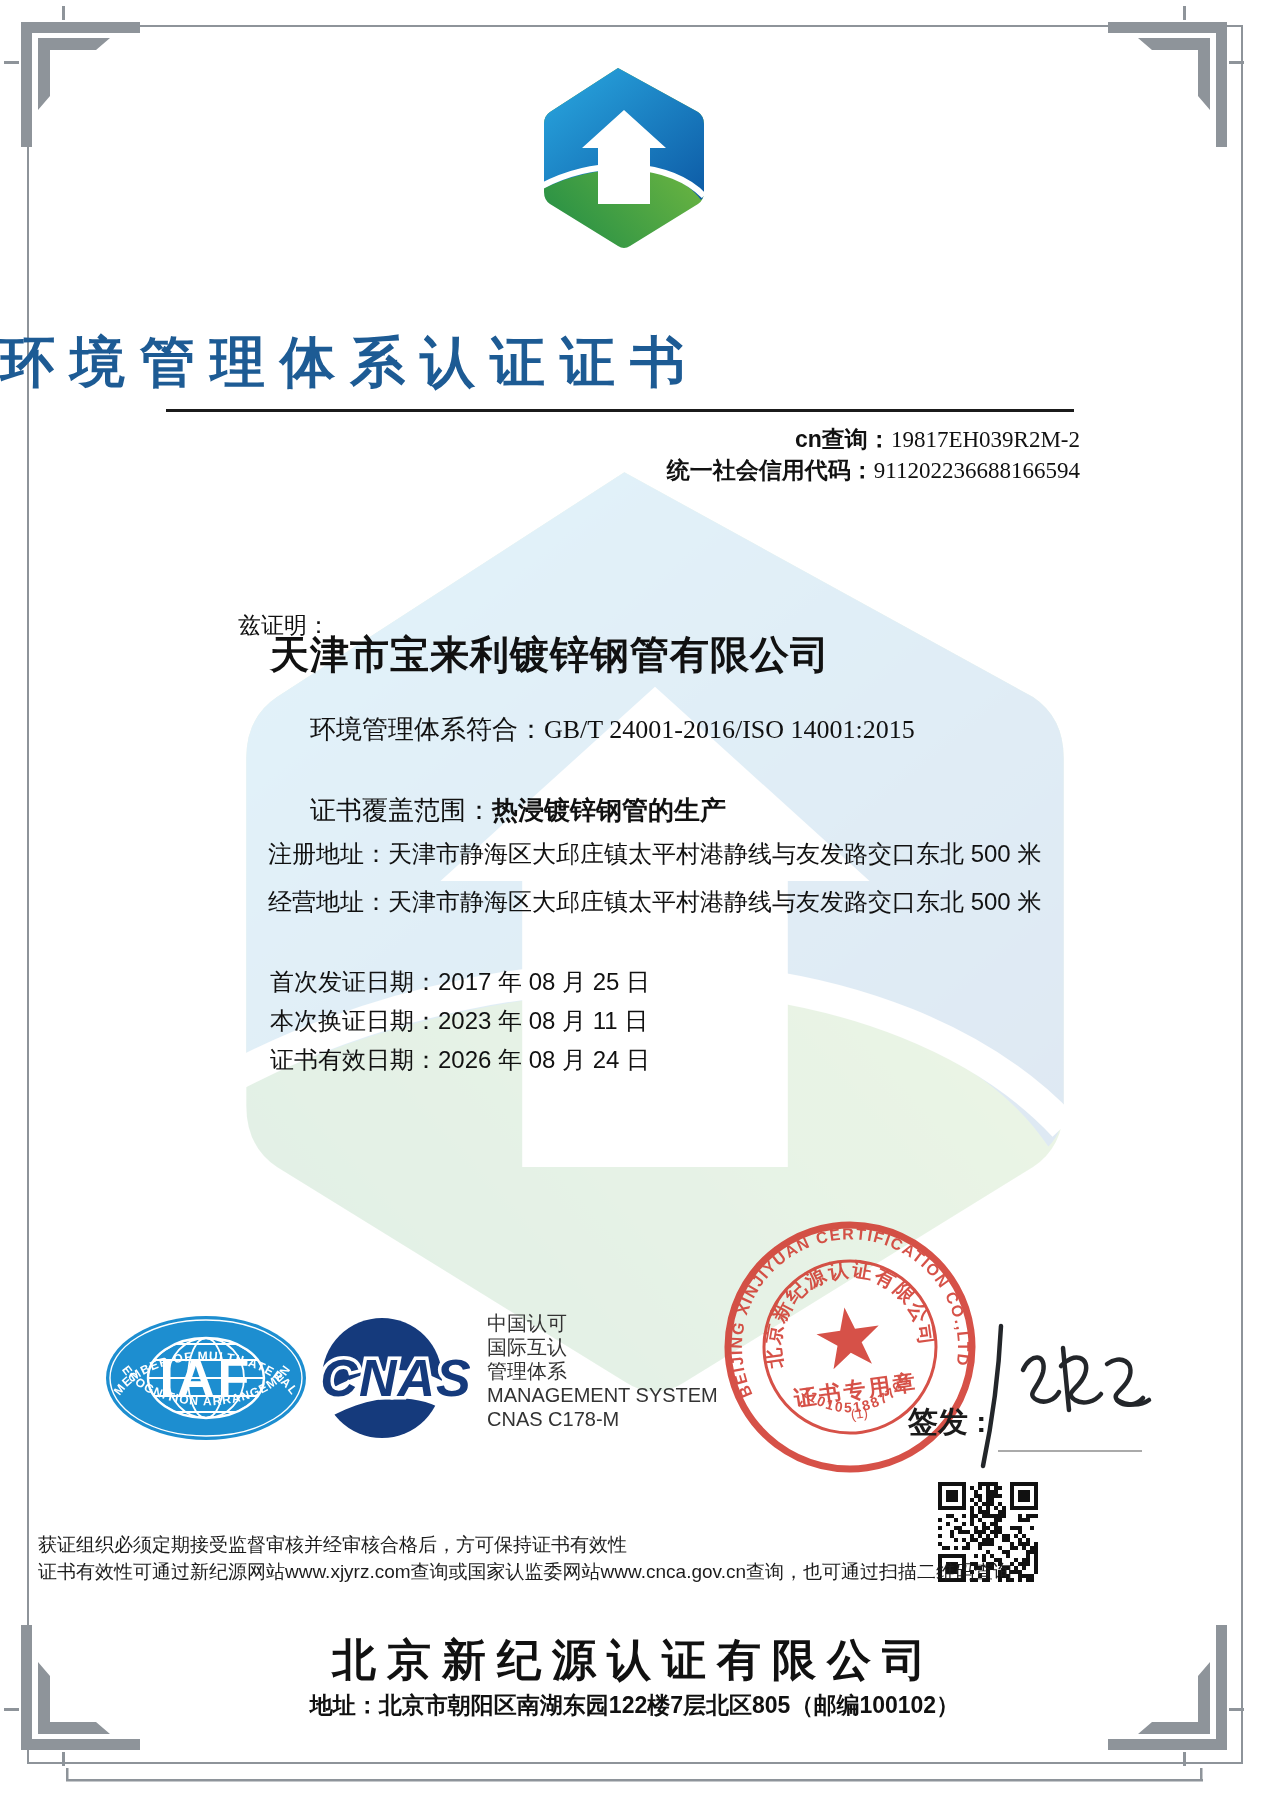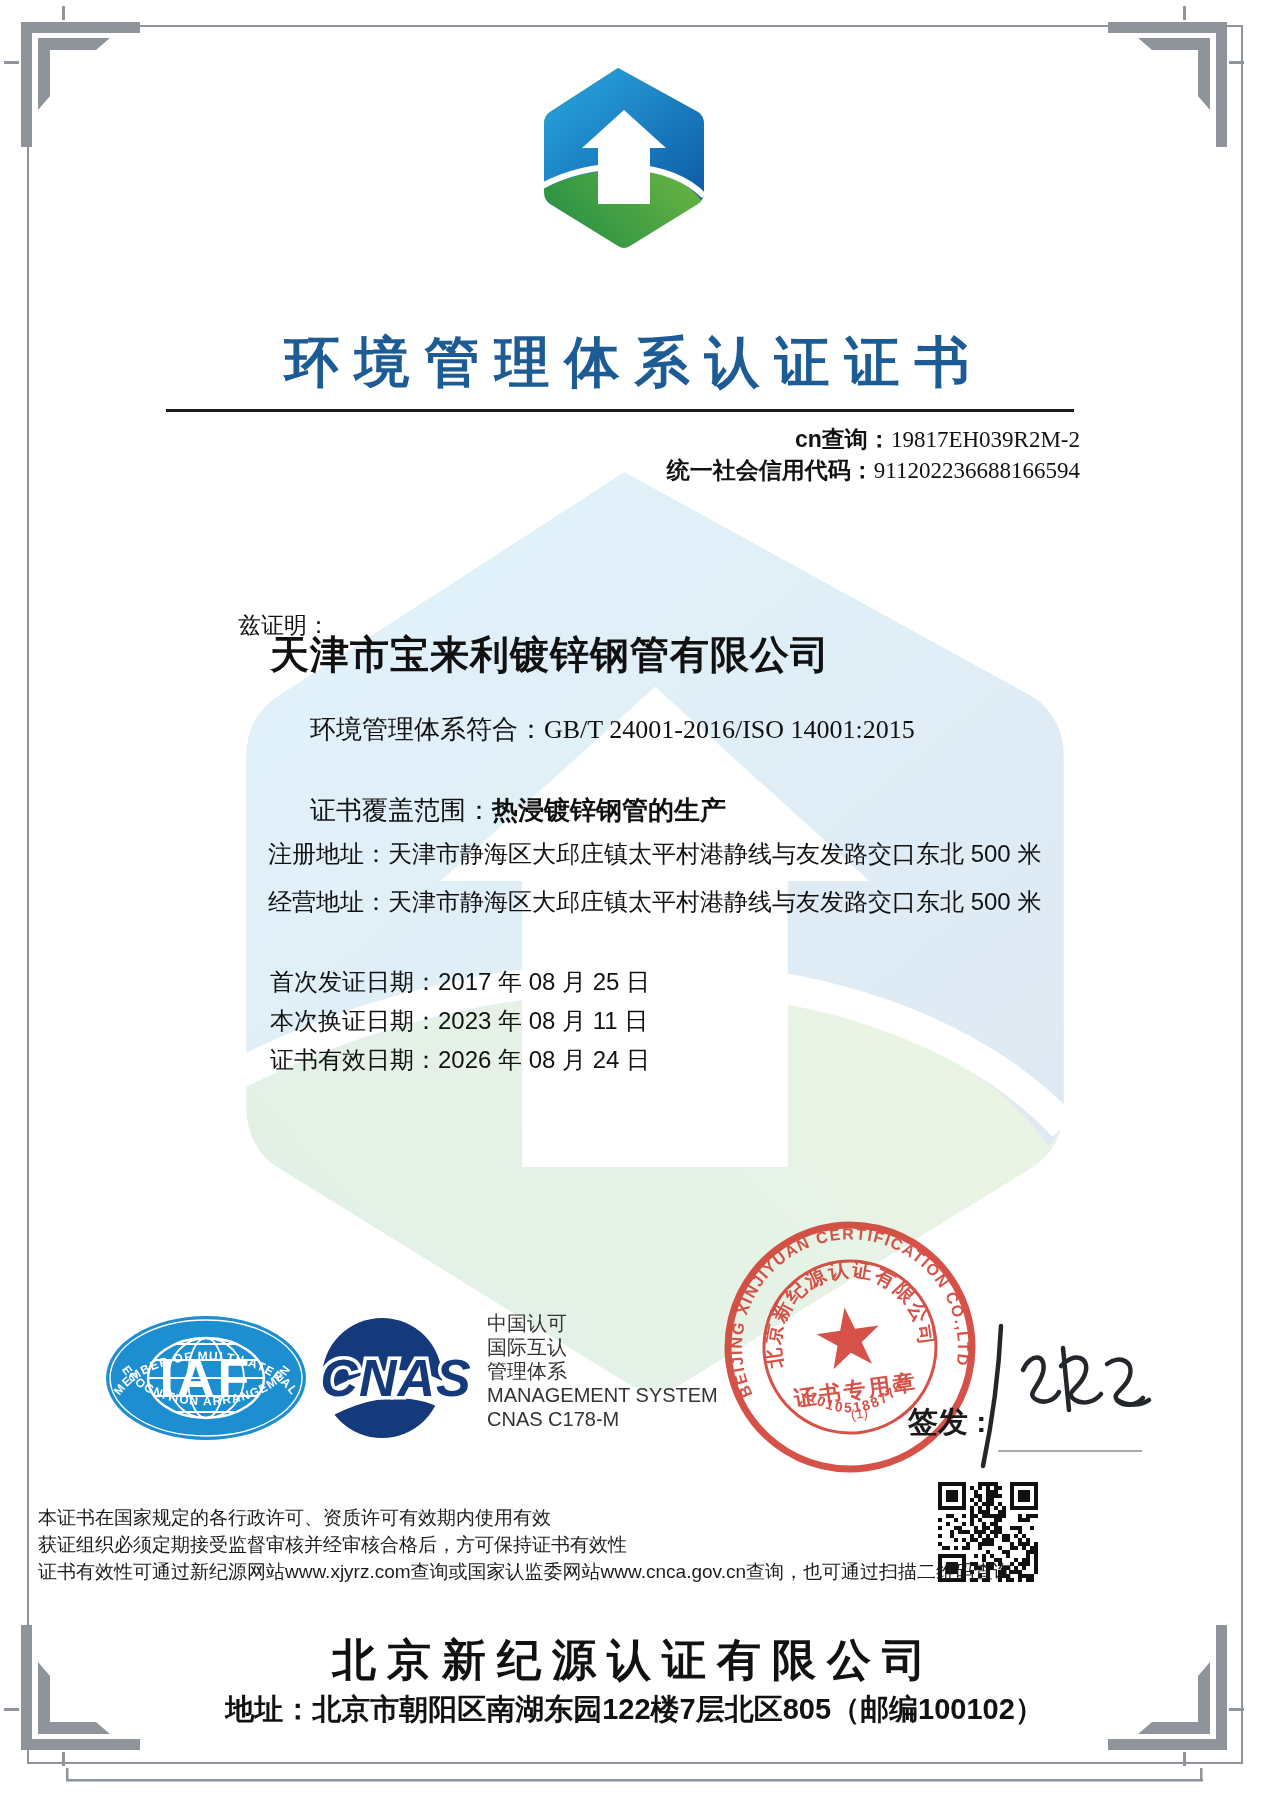--- a/index.html
+++ b/index.html
@@ -1,37 +1,37 @@
 <!DOCTYPE html>
 <html><head>
 <meta charset="utf-8">
 <style>
   html,body{margin:0;padding:0;background:#ffffff;}
   .page{position:relative;width:1269px;height:1794px;background:#fff;overflow:hidden;
         font-family:"Liberation Sans","DejaVu Sans",sans-serif;color:#111;}
   .abs{position:absolute;}
   .mono{font-family:Liberation Serif, serif;}
-  .title{left:0;right:0;top:326px;text-align:center;font-size:55px;font-weight:bold;
+  .title{left:0;right:0;top:326px;font-size:55px;font-weight:bold;
          color:#1d5b94;letter-spacing:15px;white-space:nowrap;}
   .title-rule{left:166px;top:409px;width:908px;height:3px;background:#1b1b1b;}
   .cert-meta{right:189px;text-align:right;font-size:23px;white-space:nowrap;}
   .cert-meta .lbl{font-weight:bold;}
   .certify-intro{left:238px;top:610px;font-size:23px;}
   .company-name{left:270px;top:628px;font-size:39px;font-weight:bold;letter-spacing:1px;white-space:nowrap;}
   .body-row{left:270px;font-size:26px;white-space:nowrap;margin-left:40px;}
   .body-row .b{font-weight:bold;}
   .addr-row{left:268px;font-size:24px;white-space:nowrap;}
   .date-row{left:270px;font-size:24px;white-space:nowrap;}
   .accr-lines{left:487px;top:1311px;font-size:20px;line-height:24px;color:#333;white-space:nowrap;}
   .sign-label{left:908px;top:1402px;font-size:30px;color:#1a1a1a;white-space:nowrap;font-weight:bold;}
   .sign-line{left:998px;top:1450px;width:144px;height:2px;background:#aaa;}
   .footer-note{left:38px;font-size:19px;color:#1c1c1c;white-space:nowrap;}
   .issuer-name{left:0;right:0;top:1631px;text-align:center;font-size:44px;font-weight:600;
                letter-spacing:11px;white-space:nowrap;}
-  .issuer-addr{left:0;right:0;top:1690px;text-align:center;font-size:29px;font-weight:600;white-space:nowrap;}
+  .issuer-addr{left:0;right:0;top:1690px;text-align:center;font-size:23px;font-weight:600;white-space:nowrap;}
   .stamp-wrap{left:722px;top:1219px;width:256px;height:256px;transform:rotate(-8deg);opacity:.88;}
   svg text{user-select:none;}
 </style>
 </head>
 <body>
 
 <div class="page">
 
   <svg width="0" height="0" style="position:absolute" aria-hidden="true">
     <defs>
@@ -196,20 +196,19 @@
   </svg>
 
   <div class="abs sign-label">签发 :</div>
   <div class="abs sign-line"></div>
 
   <svg class="abs" style="left:938px;top:1482px" width="100" height="100" viewBox="0 0 100 100">
     <rect width="100" height="100" fill="#fff"></rect>
     <path fill="#111" d="M0 0h4v4h-4zM4 0h4v4h-4zM8 0h4v4h-4zM12 0h4v4h-4zM16 0h4v4h-4zM20 0h4v4h-4zM24 0h4v4h-4zM40 0h4v4h-4zM44 0h4v4h-4zM48 0h4v4h-4zM52 0h4v4h-4zM56 0h4v4h-4zM72 0h4v4h-4zM76 0h4v4h-4zM80 0h4v4h-4zM84 0h4v4h-4zM88 0h4v4h-4zM92 0h4v4h-4zM96 0h4v4h-4zM0 4h4v4h-4zM24 4h4v4h-4zM32 4h4v4h-4zM40 4h4v4h-4zM48 4h4v4h-4zM56 4h4v4h-4zM60 4h4v4h-4zM72 4h4v4h-4zM96 4h4v4h-4zM0 8h4v4h-4zM8 8h4v4h-4zM12 8h4v4h-4zM16 8h4v4h-4zM24 8h4v4h-4zM36 8h4v4h-4zM48 8h4v4h-4zM52 8h4v4h-4zM56 8h4v4h-4zM72 8h4v4h-4zM80 8h4v4h-4zM84 8h4v4h-4zM88 8h4v4h-4zM96 8h4v4h-4zM0 12h4v4h-4zM8 12h4v4h-4zM12 12h4v4h-4zM16 12h4v4h-4zM24 12h4v4h-4zM36 12h4v4h-4zM40 12h4v4h-4zM48 12h4v4h-4zM52 12h4v4h-4zM56 12h4v4h-4zM60 12h4v4h-4zM72 12h4v4h-4zM80 12h4v4h-4zM84 12h4v4h-4zM88 12h4v4h-4zM96 12h4v4h-4zM0 16h4v4h-4zM8 16h4v4h-4zM12 16h4v4h-4zM16 16h4v4h-4zM24 16h4v4h-4zM32 16h4v4h-4zM40 16h4v4h-4zM48 16h4v4h-4zM52 16h4v4h-4zM72 16h4v4h-4zM80 16h4v4h-4zM84 16h4v4h-4zM88 16h4v4h-4zM96 16h4v4h-4zM0 20h4v4h-4zM24 20h4v4h-4zM36 20h4v4h-4zM44 20h4v4h-4zM48 20h4v4h-4zM52 20h4v4h-4zM60 20h4v4h-4zM72 20h4v4h-4zM96 20h4v4h-4zM0 24h4v4h-4zM4 24h4v4h-4zM8 24h4v4h-4zM12 24h4v4h-4zM16 24h4v4h-4zM20 24h4v4h-4zM24 24h4v4h-4zM32 24h4v4h-4zM40 24h4v4h-4zM48 24h4v4h-4zM56 24h4v4h-4zM64 24h4v4h-4zM72 24h4v4h-4zM76 24h4v4h-4zM80 24h4v4h-4zM84 24h4v4h-4zM88 24h4v4h-4zM92 24h4v4h-4zM96 24h4v4h-4zM32 28h4v4h-4zM40 28h4v4h-4zM44 28h4v4h-4zM48 28h4v4h-4zM60 28h4v4h-4zM64 28h4v4h-4zM8 32h4v4h-4zM12 32h4v4h-4zM24 32h4v4h-4zM32 32h4v4h-4zM36 32h4v4h-4zM44 32h4v4h-4zM48 32h4v4h-4zM52 32h4v4h-4zM56 32h4v4h-4zM60 32h4v4h-4zM64 32h4v4h-4zM80 32h4v4h-4zM88 32h4v4h-4zM92 32h4v4h-4zM96 32h4v4h-4zM0 36h4v4h-4zM16 36h4v4h-4zM32 36h4v4h-4zM40 36h4v4h-4zM56 36h4v4h-4zM60 36h4v4h-4zM80 36h4v4h-4zM84 36h4v4h-4zM88 36h4v4h-4zM8 40h4v4h-4zM24 40h4v4h-4zM32 40h4v4h-4zM44 40h4v4h-4zM52 40h4v4h-4zM56 40h4v4h-4zM0 44h4v4h-4zM16 44h4v4h-4zM20 44h4v4h-4zM36 44h4v4h-4zM44 44h4v4h-4zM48 44h4v4h-4zM56 44h4v4h-4zM60 44h4v4h-4zM72 44h4v4h-4zM76 44h4v4h-4zM80 44h4v4h-4zM92 44h4v4h-4zM12 48h4v4h-4zM20 48h4v4h-4zM24 48h4v4h-4zM28 48h4v4h-4zM36 48h4v4h-4zM40 48h4v4h-4zM44 48h4v4h-4zM52 48h4v4h-4zM56 48h4v4h-4zM60 48h4v4h-4zM80 48h4v4h-4zM0 52h4v4h-4zM12 52h4v4h-4zM32 52h4v4h-4zM40 52h4v4h-4zM48 52h4v4h-4zM56 52h4v4h-4zM64 52h4v4h-4zM68 52h4v4h-4zM76 52h4v4h-4zM84 52h4v4h-4zM16 56h4v4h-4zM24 56h4v4h-4zM32 56h4v4h-4zM36 56h4v4h-4zM44 56h4v4h-4zM48 56h4v4h-4zM52 56h4v4h-4zM64 56h4v4h-4zM68 56h4v4h-4zM80 56h4v4h-4zM88 56h4v4h-4zM0 60h4v4h-4zM28 60h4v4h-4zM40 60h4v4h-4zM44 60h4v4h-4zM48 60h4v4h-4zM52 60h4v4h-4zM72 60h4v4h-4zM80 60h4v4h-4zM84 60h4v4h-4zM88 60h4v4h-4zM96 60h4v4h-4zM4 64h4v4h-4zM8 64h4v4h-4zM16 64h4v4h-4zM24 64h4v4h-4zM28 64h4v4h-4zM40 64h4v4h-4zM60 64h4v4h-4zM72 64h4v4h-4zM76 64h4v4h-4zM84 64h4v4h-4zM92 64h4v4h-4zM96 64h4v4h-4zM48 68h4v4h-4zM64 68h4v4h-4zM68 68h4v4h-4zM88 68h4v4h-4zM92 68h4v4h-4zM96 68h4v4h-4zM0 72h4v4h-4zM4 72h4v4h-4zM8 72h4v4h-4zM12 72h4v4h-4zM16 72h4v4h-4zM20 72h4v4h-4zM24 72h4v4h-4zM36 72h4v4h-4zM44 72h4v4h-4zM52 72h4v4h-4zM68 72h4v4h-4zM88 72h4v4h-4zM96 72h4v4h-4zM0 76h4v4h-4zM24 76h4v4h-4zM44 76h4v4h-4zM56 76h4v4h-4zM60 76h4v4h-4zM76 76h4v4h-4zM84 76h4v4h-4zM88 76h4v4h-4zM96 76h4v4h-4zM0 80h4v4h-4zM8 80h4v4h-4zM12 80h4v4h-4zM16 80h4v4h-4zM24 80h4v4h-4zM32 80h4v4h-4zM36 80h4v4h-4zM48 80h4v4h-4zM52 80h4v4h-4zM60 80h4v4h-4zM72 80h4v4h-4zM80 80h4v4h-4zM84 80h4v4h-4zM88 80h4v4h-4zM96 80h4v4h-4zM0 84h4v4h-4zM8 84h4v4h-4zM12 84h4v4h-4zM16 84h4v4h-4zM24 84h4v4h-4zM36 84h4v4h-4zM40 84h4v4h-4zM48 84h4v4h-4zM52 84h4v4h-4zM64 84h4v4h-4zM68 84h4v4h-4zM76 84h4v4h-4zM84 84h4v4h-4zM96 84h4v4h-4zM0 88h4v4h-4zM8 88h4v4h-4zM12 88h4v4h-4zM16 88h4v4h-4zM24 88h4v4h-4zM32 88h4v4h-4zM48 88h4v4h-4zM60 88h4v4h-4zM64 88h4v4h-4zM72 88h4v4h-4zM76 88h4v4h-4zM80 88h4v4h-4zM96 88h4v4h-4zM0 92h4v4h-4zM24 92h4v4h-4zM40 92h4v4h-4zM48 92h4v4h-4zM60 92h4v4h-4zM64 92h4v4h-4zM68 92h4v4h-4zM80 92h4v4h-4zM84 92h4v4h-4zM88 92h4v4h-4zM92 92h4v4h-4zM0 96h4v4h-4zM4 96h4v4h-4zM8 96h4v4h-4zM12 96h4v4h-4zM16 96h4v4h-4zM20 96h4v4h-4zM24 96h4v4h-4zM32 96h4v4h-4zM36 96h4v4h-4zM44 96h4v4h-4zM48 96h4v4h-4zM60 96h4v4h-4zM68 96h4v4h-4zM72 96h4v4h-4zM80 96h4v4h-4zM88 96h4v4h-4zM92 96h4v4h-4z"></path>
   </svg>
 
-  <div class="abs footer-note" style="top:1505px">本证书在国家规定的各行政许可、资质许可有效期内使用有效</div>
   <div class="abs footer-note" style="top:1532px">获证组织必须定期接受监督审核并经审核合格后，方可保持证书有效性</div>
   <div class="abs footer-note" style="top:1559px">证书有效性可通过新纪源网站www.xjyrz.com查询或国家认监委网站www.cnca.gov.cn查询，也可通过扫描二维码查询</div>
 
   <div class="abs issuer-name">北京新纪源认证有限公司</div>
   <div class="abs issuer-addr">地址：北京市朝阳区南湖东园122楼7层北区805（邮编100102）</div>
 
 </div>
 
 </body></html>

